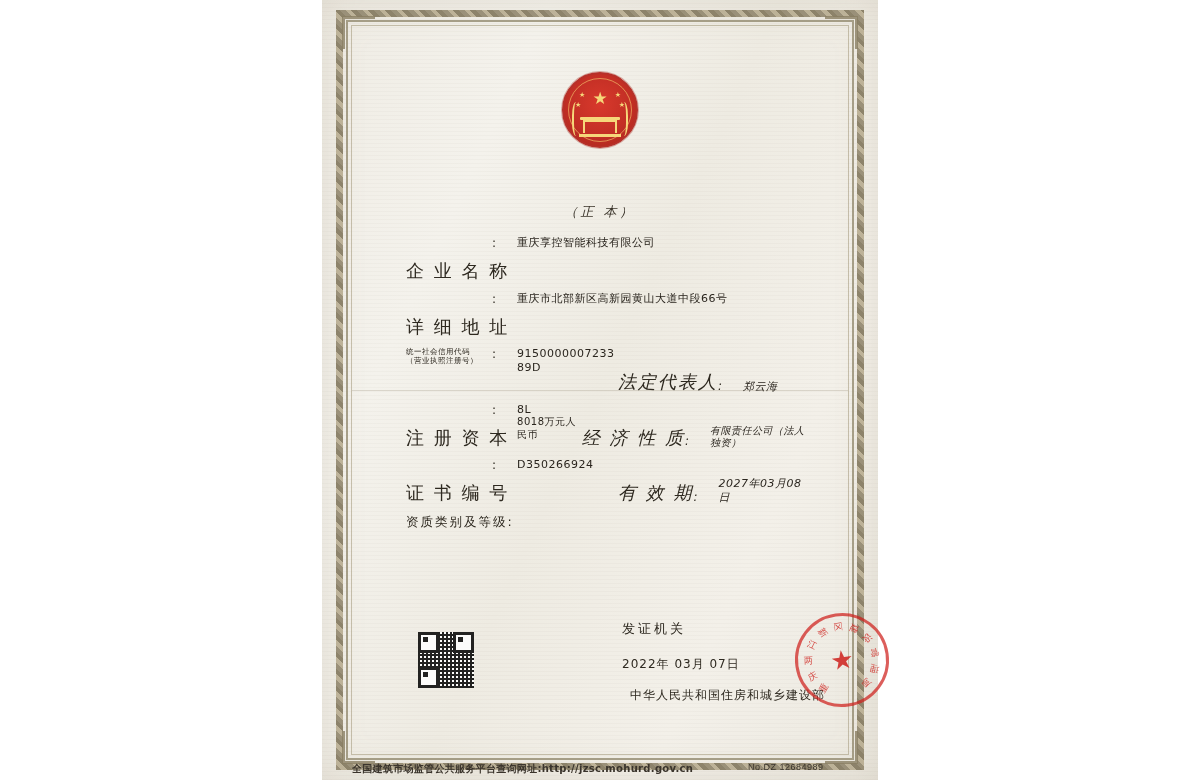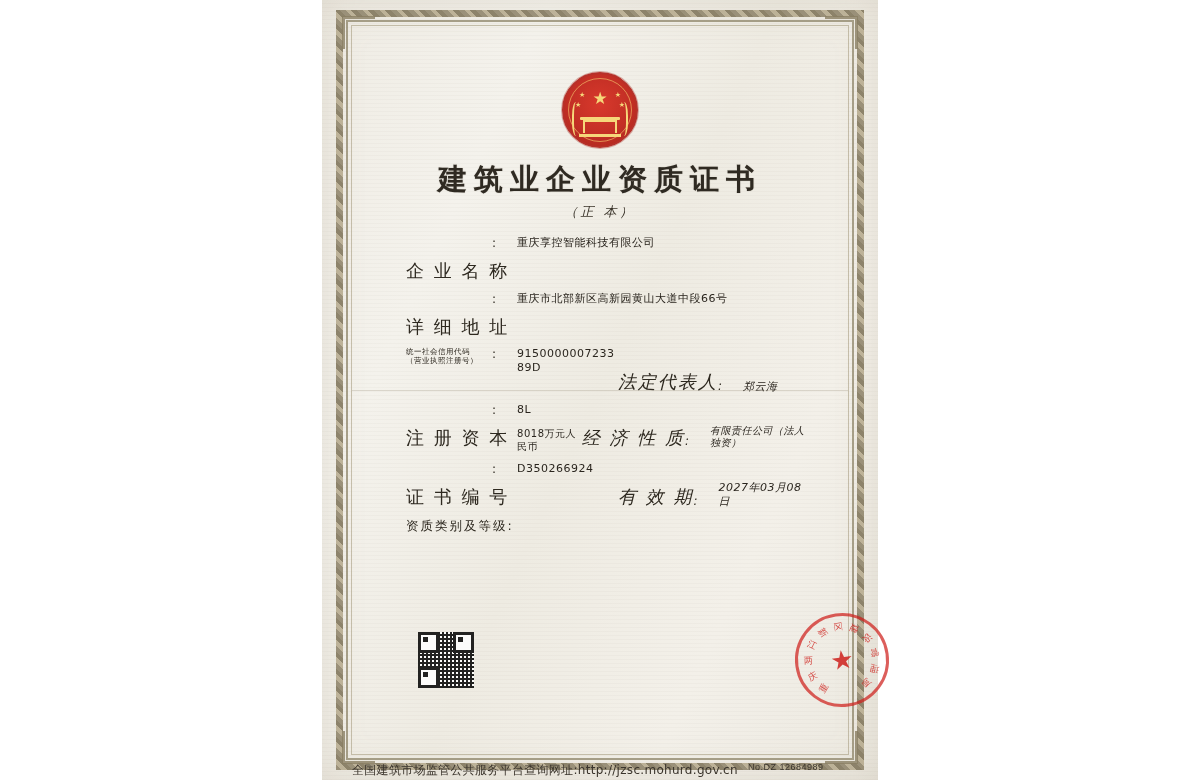--- a/index.html
+++ b/index.html
@@ -205,21 +205,21 @@
   .flabel-small {
     font-size: 7.5px;
     line-height: 1.25;
     letter-spacing: 0.5px;
     width: 86px;
     flex: 0 0 auto;
     color: #2e2920;
   }
   .half-left { display: flex; align-items: flex-start; width: 212px; }
   .half-right { display: flex; align-items: flex-end; flex: 1; font-style: italic; }
-  .cap-stack { display: flex; flex-direction: column; gap: 12px; }
+  .cap-stack { display: flex; flex-direction: column; }
   .cap-stack .unit { font-size: 10px; }
   .econ-val { font-size: 10px; width: 96px; line-height: 1.2; }
 
   .qual-label {
     margin-top: 6px;
     font-size: 12.5px;
     letter-spacing: 2px;
   }
   .qual-value {
     margin-top: 10px;
@@ -322,24 +322,25 @@
     white-space: nowrap;
     font-family: "DejaVu Sans", sans-serif;
   }
 
   
   .footer-left {
     position: absolute;
     left: 352px;
     top: 762px;
     font-family: "DejaVu Sans", sans-serif;
-    font-size: 12px;
+    font-size: 10px;
     color: #3a342c;
     letter-spacing: 0.3px;
     white-space: nowrap;
+    font-weight: bold;
   }
   .footer-right {
     position: absolute;
     left: 748px;
     top: 762px;
     font-family: "Liberation Sans", sans-serif;
     font-size: 9px;
     color: #3a342c;
     letter-spacing: 0.5px;
     white-space: nowrap;
@@ -371,21 +372,20 @@
         <div class="star-s s3">★</div>
         <div class="star-s s4">★</div>
         <div class="gate-top"></div>
         <div class="gate-body"></div>
         <div class="gate-base"></div>
         <div class="ears-l"></div>
         <div class="ears-r"></div>
       </div>
     </div>
 
-    <div class="title">建筑业企业资质证书</div>
     <div class="subtitle">（正 本）</div>
 
     <div class="fields">
 
       <div class="frow">
         <div class="flabel wide">企 业 名 称</div>
         <div class="fcolon">:</div>
         <div class="fvalue">重庆享控智能科技有限公司</div>
       </div>
 
@@ -448,20 +448,29 @@
           <i></i>
         </div>
       <div class="eye tr">
           <i></i>
         </div>
       <div class="eye bl">
           <i></i>
         </div>
     </div>
 
+    <div class="issuer">
+      <div class="issuer-line">发证机关</div>
+      <div class="date-line">
+        <span class="num">2022</span><span>年</span>
+        <span class="num">03</span><span>月</span>
+        <span class="num">07</span><span>日</span>
+      </div>
+      <div class="ministry">中华人民共和国住房和城乡建设部</div>
+    </div>
 
     <div class="seal">
       <div class="seal-star">★</div>
       <div class="seal-text">
           <span style="transform: rotate(-140deg) translate(0px, -33px) rotate(90deg) translate(-50%, -50%);">重</span>
           <span style="transform: rotate(-112deg) translate(0px, -33px) rotate(90deg) translate(-50%, -50%);">庆</span>
           <span style="transform: rotate(-84deg) translate(0px, -33px) rotate(90deg) translate(-50%, -50%);">两</span>
           <span style="transform: rotate(-56deg) translate(0px, -33px) rotate(90deg) translate(-50%, -50%);">江</span>
           <span style="transform: rotate(-28deg) translate(0px, -33px) rotate(90deg) translate(-50%, -50%);">新</span>
           <span style="transform: rotate(0deg) translate(0px, -33px) rotate(90deg) translate(-50%, -50%);">区</span>

